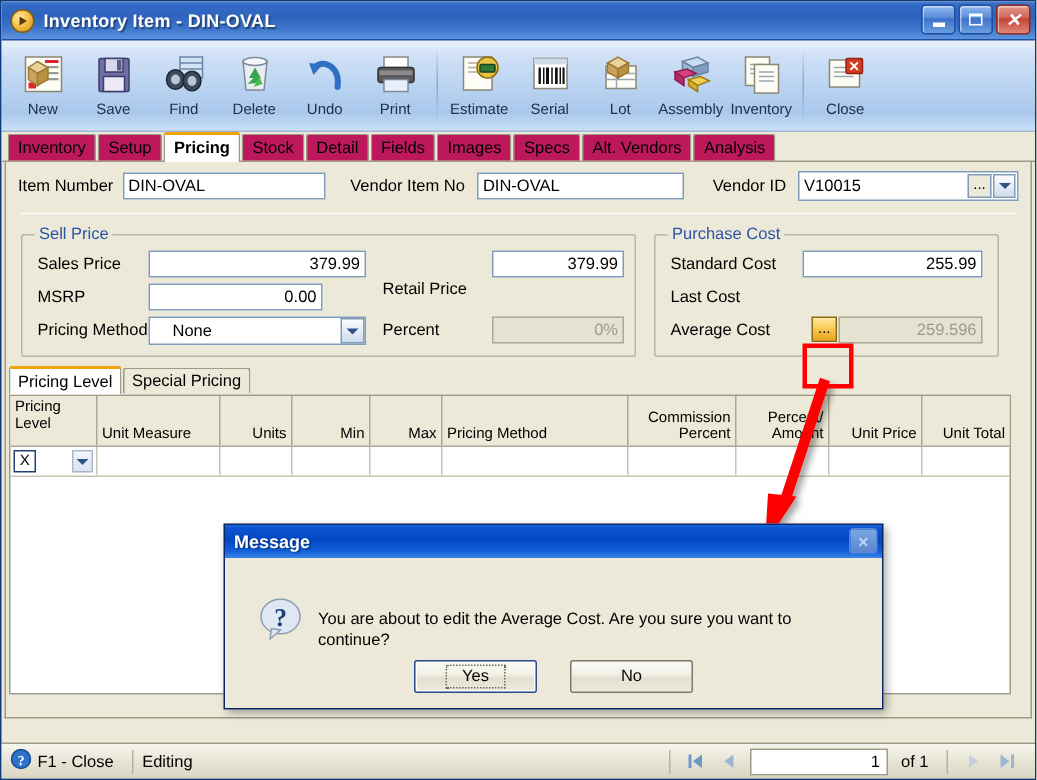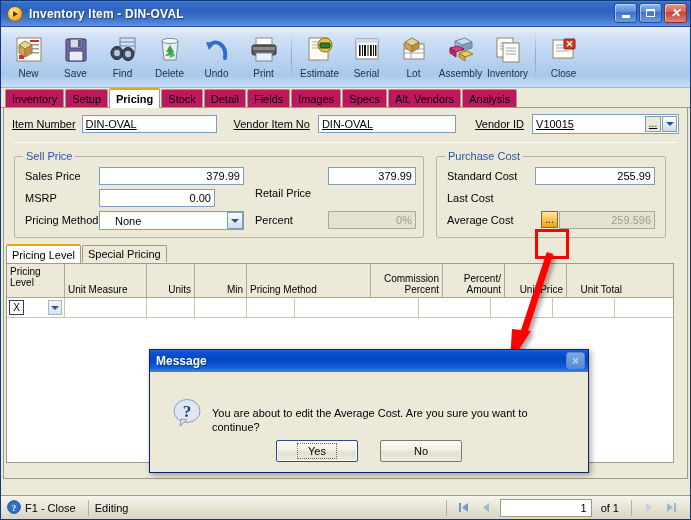--- a/index.html
+++ b/index.html
@@ -100,21 +100,20 @@
 
   
   .body{
     position:relative;
     height:371px;
     background:#ece9d8;
     border:1px solid #9d9b86;
     border-top:none;
     margin:0 2px;
     padding:6px 8px 0 8px;
-    text-decoration:underline;
   }
 
   .row1{ display:flex; align-items:center; gap:0; }
   .flabel{ font-size:11px; color:#000; white-space:nowrap; }
   .fin{
     height:18px; background:#fff;
     border:1px solid #7f9db9;
     font-size:11px; color:#000;
     padding:1px 3px; display:flex; align-items:center;
   }
@@ -551,20 +550,21 @@
           <span>Special Pricing</span>
         </div>
     </div>
 
     <div class="gridbox" style="left:2px; top:155px; width:668px; height:200px;">
       <div class="ghead">
         <div class="gh l" style="width:58px">Pricing Level</div>
         <div class="gh lb" style="width:82px; align-items:flex-end">Unit Measure</div>
         <div class="gh" style="width:48px">Units</div>
         <div class="gh" style="width:52px">Min</div>
+        <div class="gh" style="width:48px">Max</div>
         <div class="gh lb" style="width:124px">Pricing Method</div>
         <div class="gh" style="width:72px">Commission Percent</div>
         <div class="gh" style="width:62px">Percent/ Amount</div>
         <div class="gh" style="width:62px">Unit Price</div>
         <div class="gh" style="width:58px; border-right:none">Unit Total</div>
       </div>
       <div class="grow">
         <div class="gc" style="width:58px">
           <span class="xbtn">X</span>
           <span class="gdd">

